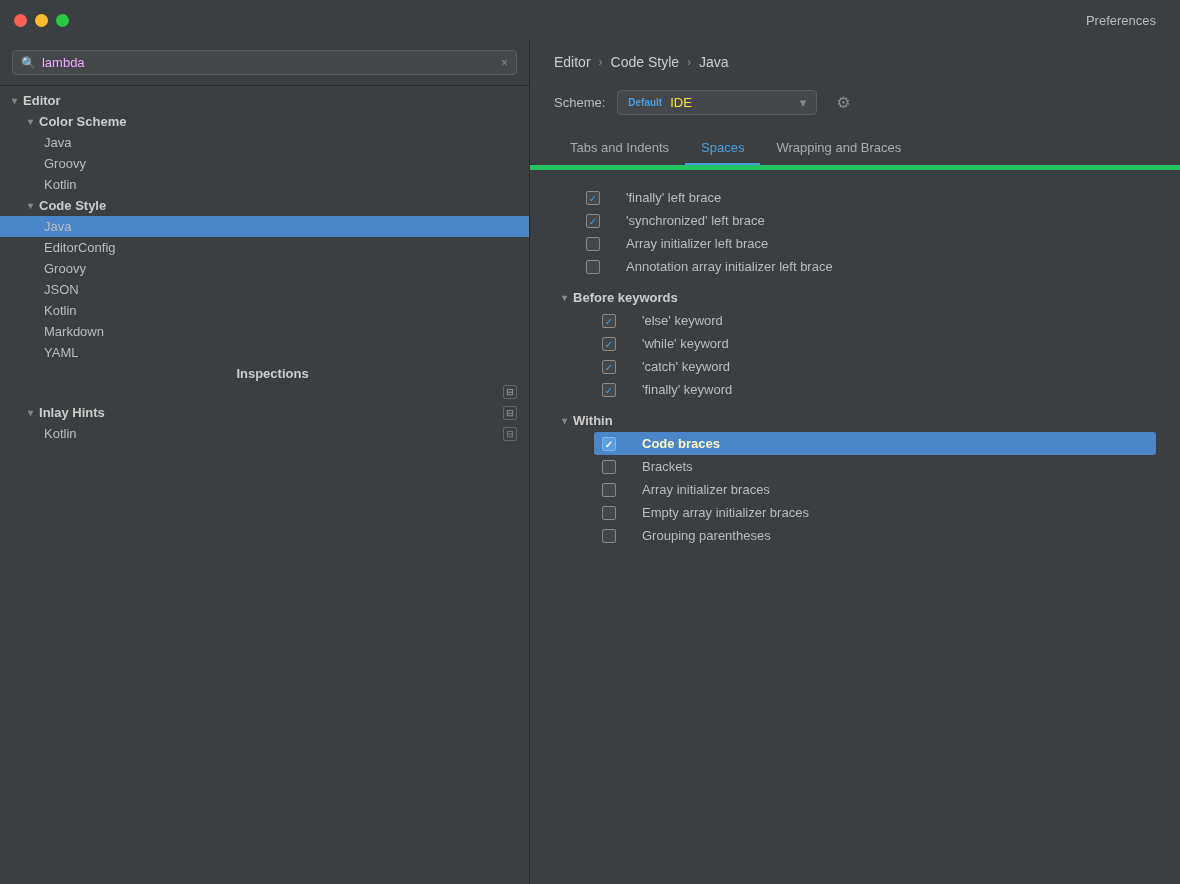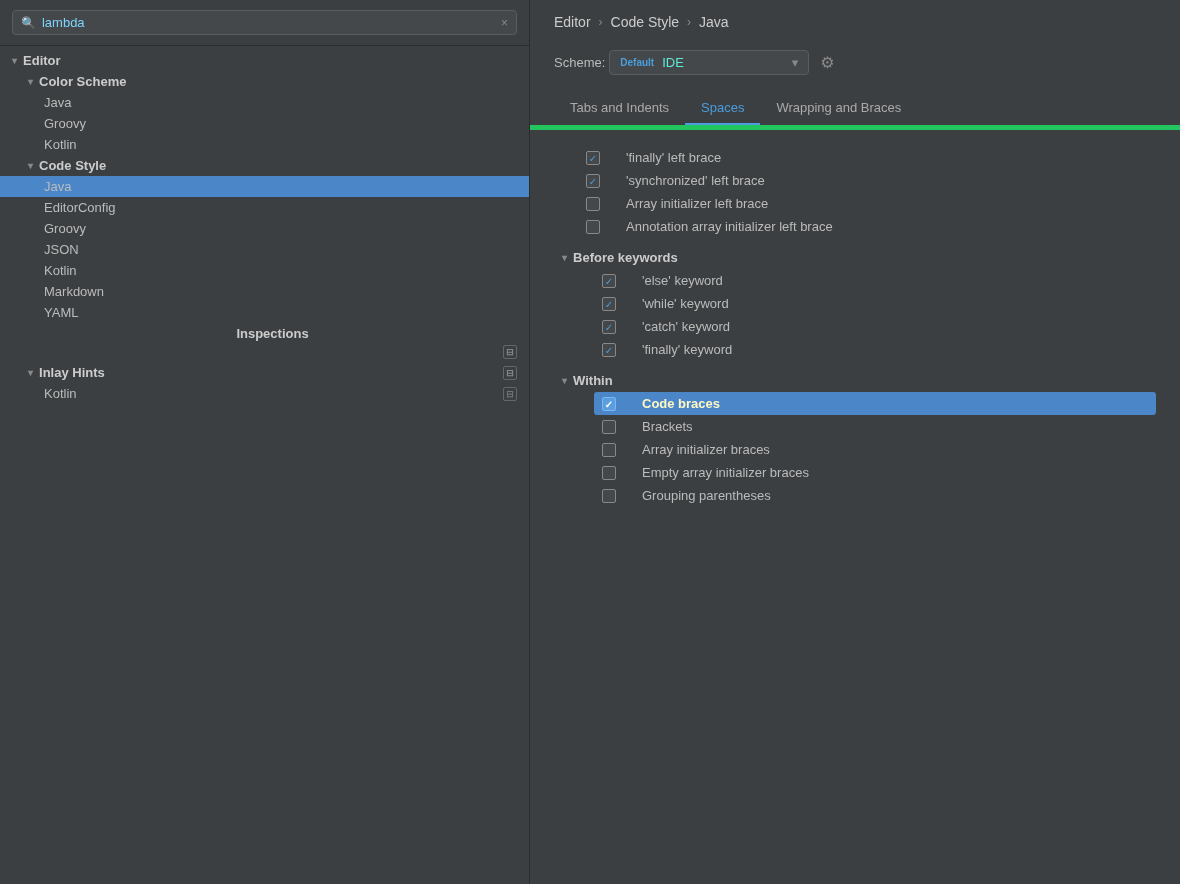--- a/index.html
+++ b/index.html
@@ -82,21 +82,21 @@
 
     .search-icon {
       color: #888;
       font-size: 12px;
     }
 
     .search-input {
       background: transparent;
       border: none;
       outline: none;
-      color: #7dd3fc;
+      color: #f0abfc;
       font-size: 13px;
       flex: 1;
     }
 
     .search-clear {
       color: #888;
       cursor: pointer;
       font-size: 12px;
     }
 
@@ -164,21 +164,21 @@
 
     .breadcrumb-separator {
       color: #888;
       font-size: 12px;
     }
 
     .scheme-row {
       padding: 8px 24px 16px;
       display: flex;
       align-items: center;
-      gap: 4px;
+      gap: 12px;
     }
 
     .scheme-label {
       color: #bbbbbb;
       font-size: 13px;
     }
 
     .scheme-dropdown {
       display: flex;
       align-items: center;
@@ -191,21 +191,21 @@
       cursor: pointer;
     }
 
     .scheme-value-bold {
       color: #4a9ede;
       font-weight: bold;
       font-size: 10px;
     }
 
     .scheme-value-normal {
-      color: #5eead4;
+      color: #fde047;
       font-size: 13px;
     }
 
     .scheme-arrow {
       margin-left: auto;
       color: #888;
     }
 
     .gear-btn {
       width: 28px;
@@ -307,20 +307,26 @@
     }
 
     .indent-1 { padding-left: 24px; }
     .indent-2 { padding-left: 40px; }
   </style>
 </head>
 <body>
 
 <div class="window">
 
+  <div class="title-bar">
+    <div class="traffic-light traffic-close"></div>
+    <div class="traffic-light traffic-minimize"></div>
+    <div class="traffic-light traffic-maximize"></div>
+    <div class="title-text">Preferences</div>
+  </div>
 
   <div class="main-content">
 
     <div class="sidebar">
 
       <div class="search-bar">
         <div class="search-input-wrapper">
           <span class="search-icon">🔍</span>
           <input class="search-input" type="text" value="lambda" style="">
           <span class="search-clear">×</span>

